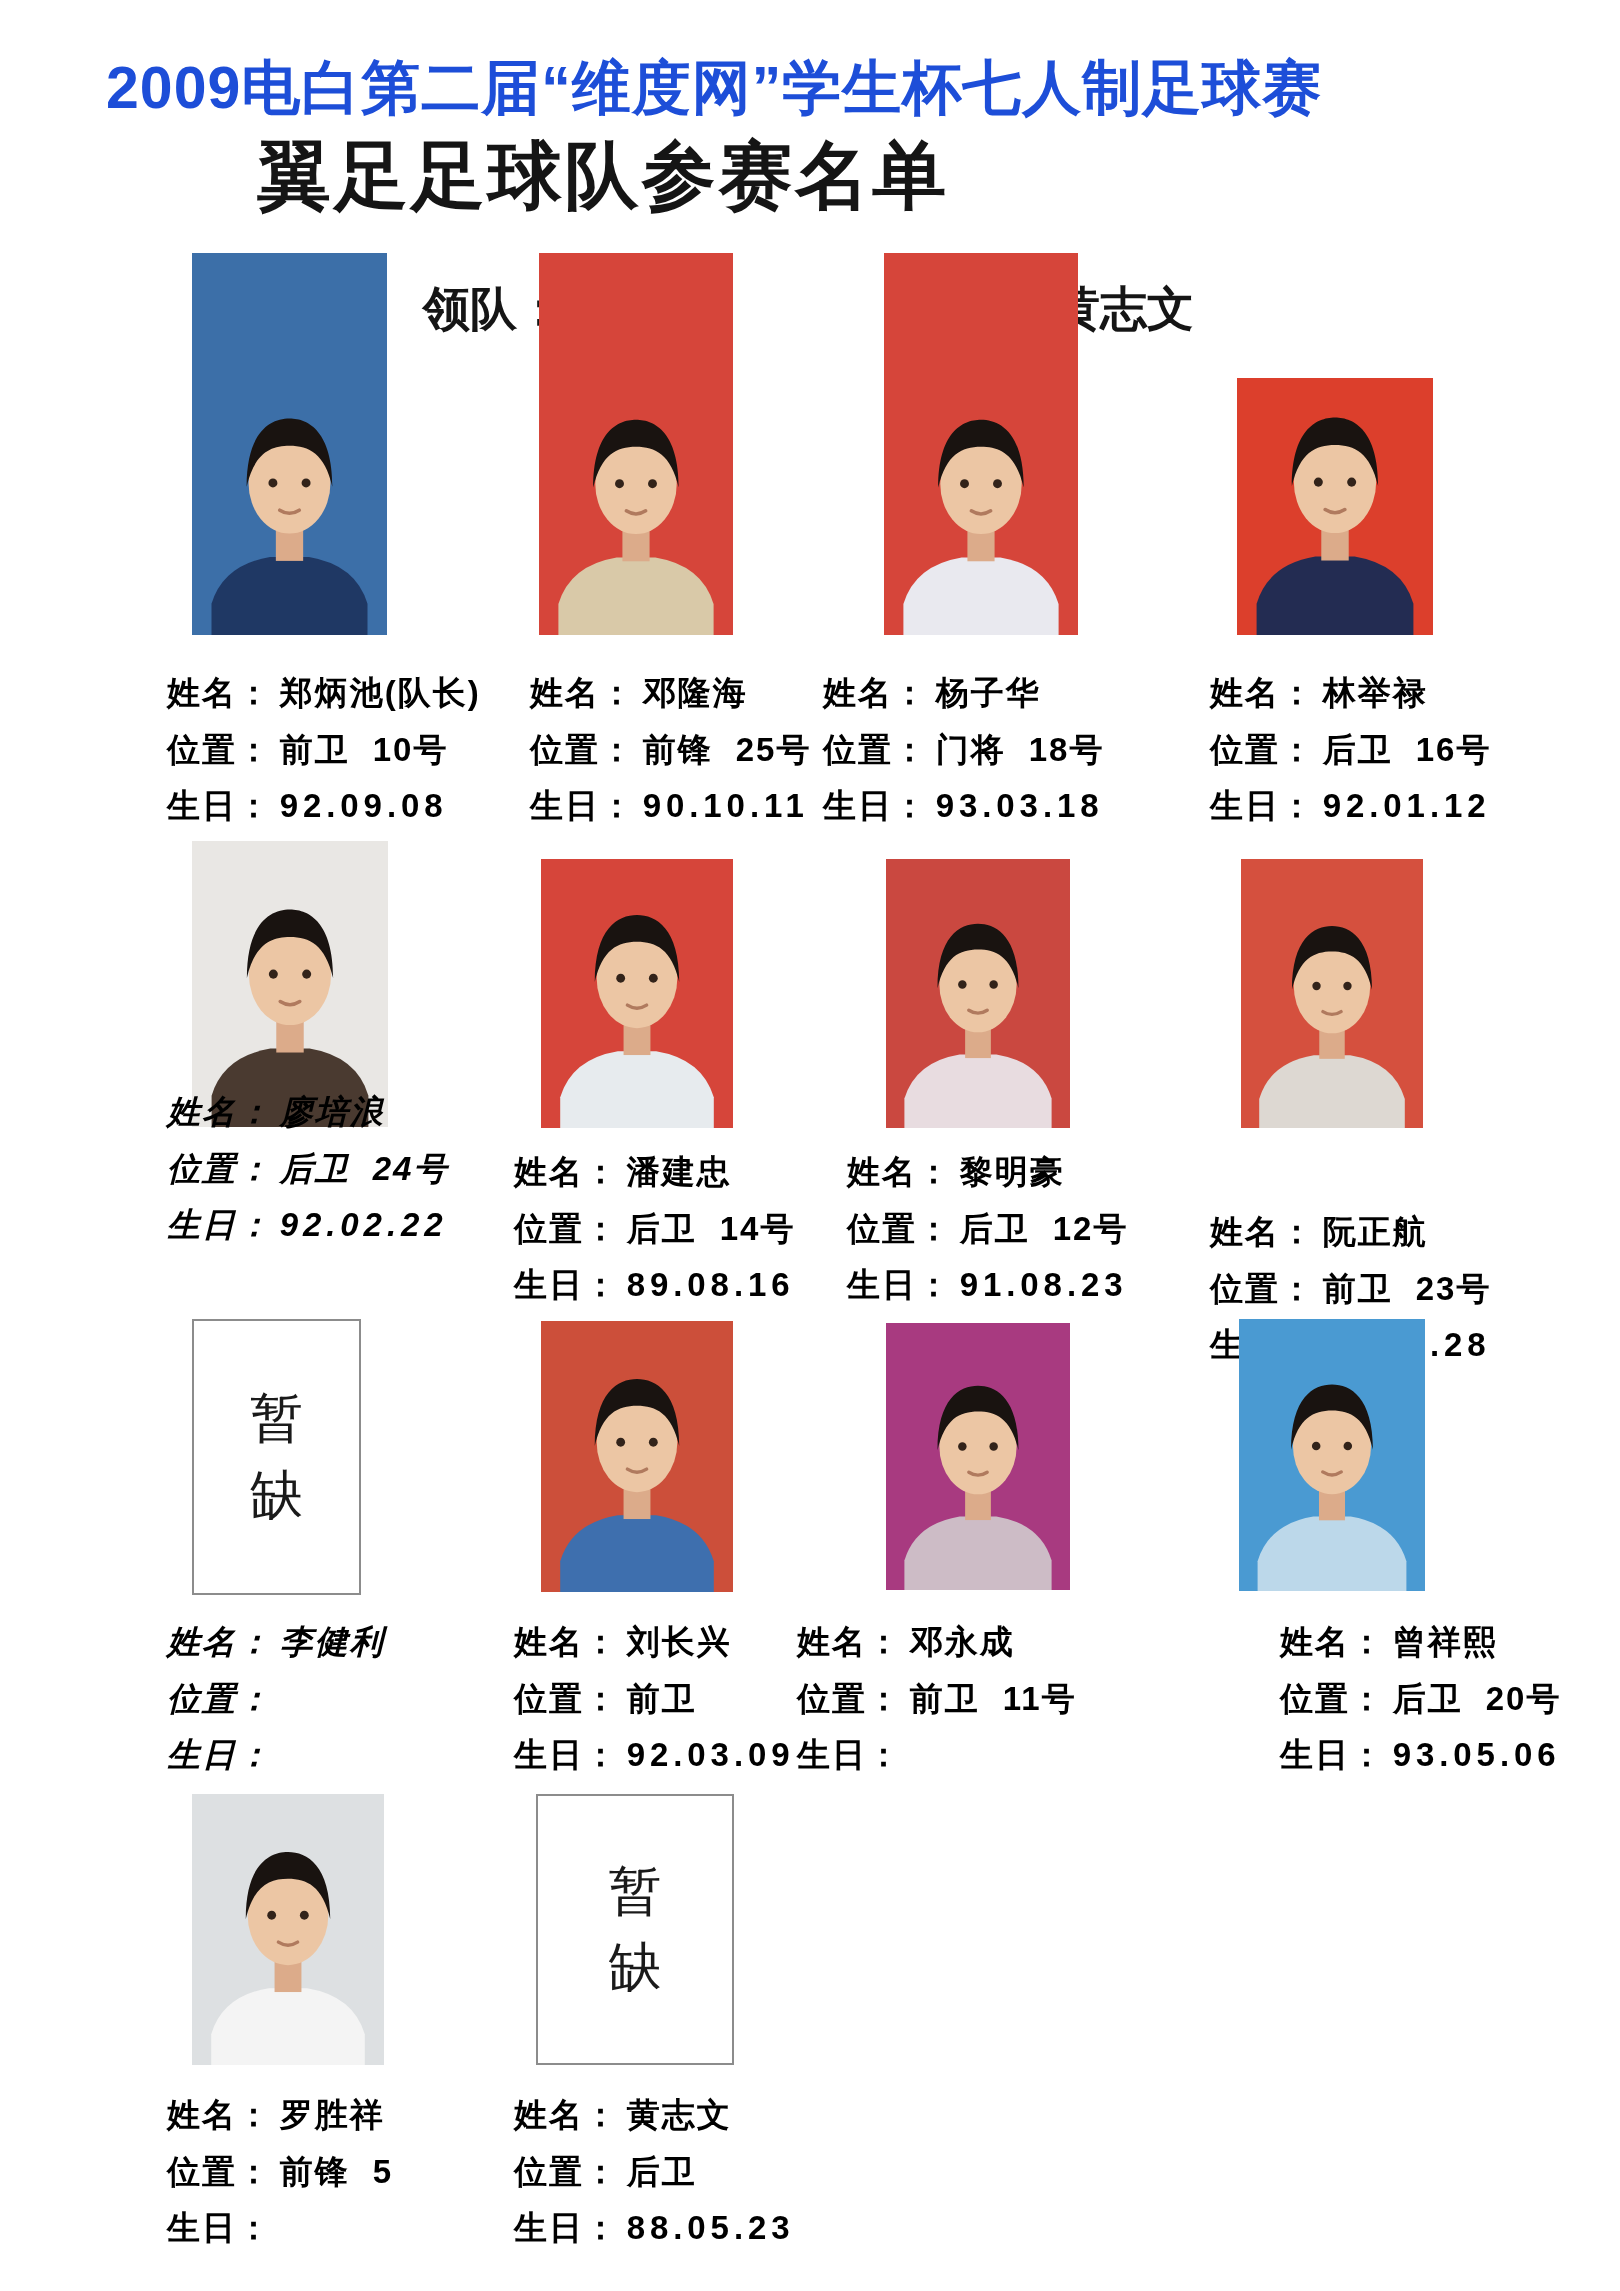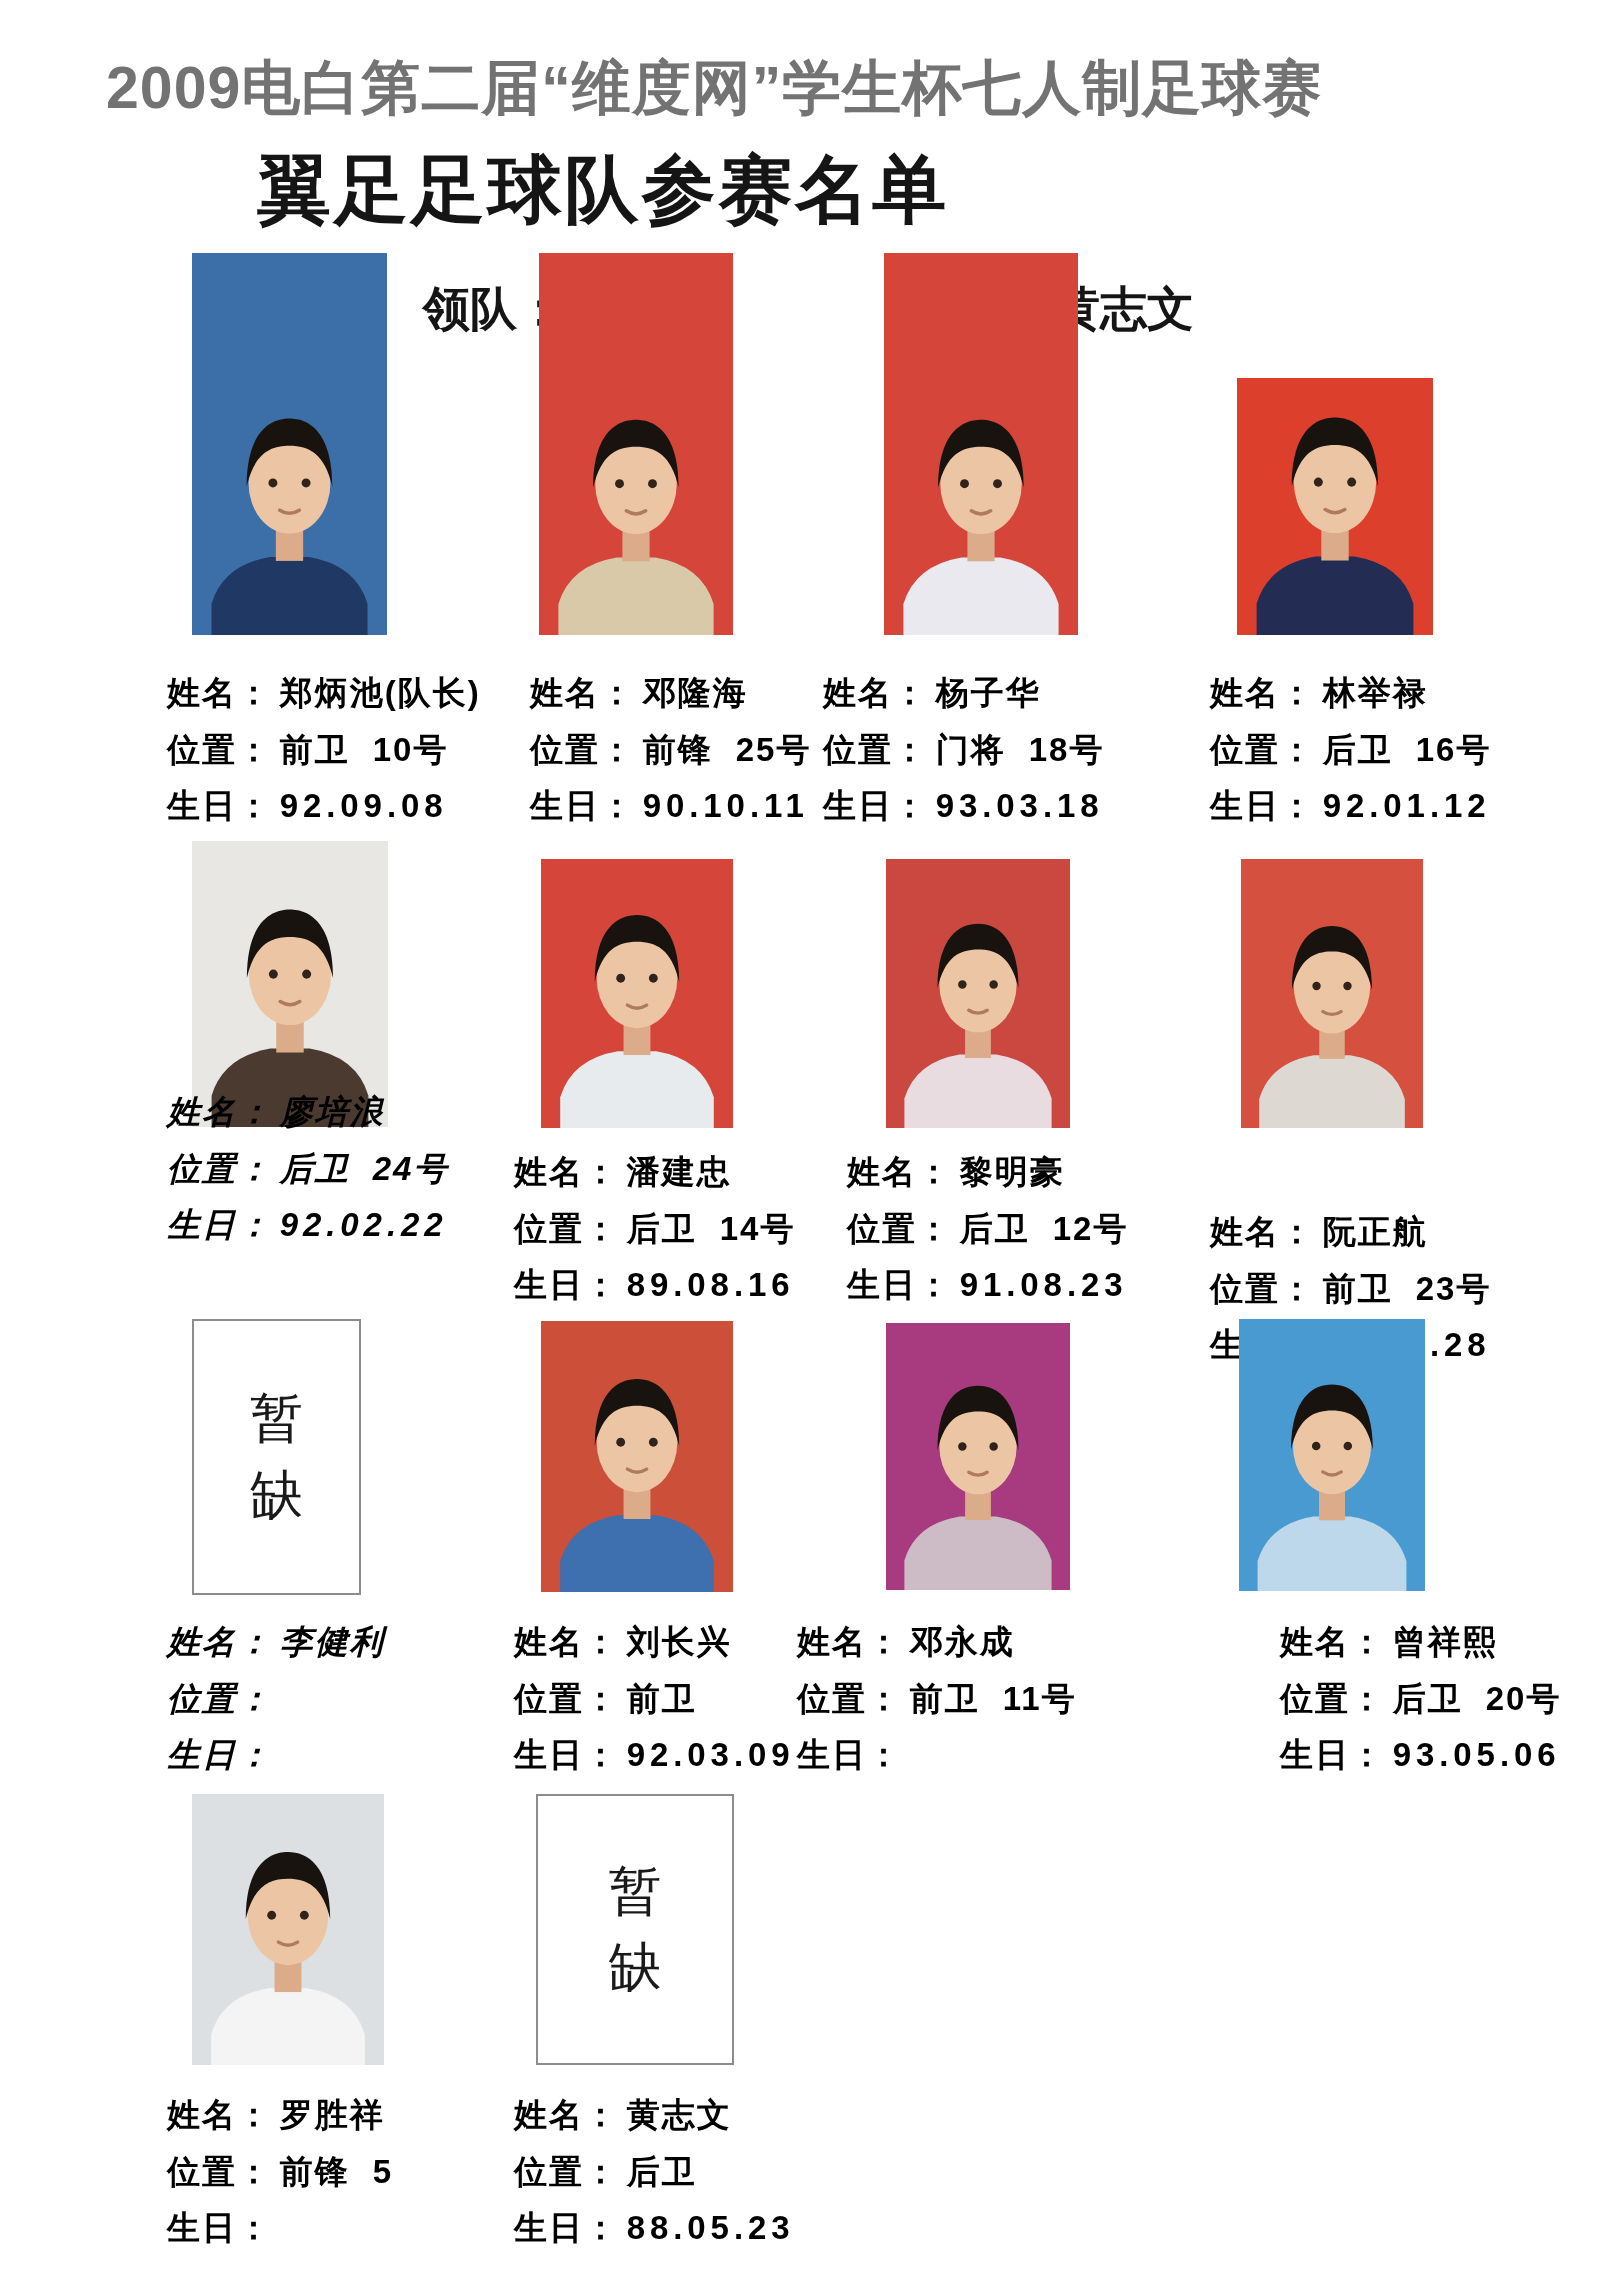--- a/index.html
+++ b/index.html
@@ -7,24 +7,24 @@
     position:relative;
     width:1620px;height:2292px;
     background:#ffffff;
     font-family:"Liberation Sans","DejaVu Sans",sans-serif;
     color:#111;
     overflow:hidden;
   }
   .title{
     position:absolute;left:106px;top:49px;
     font-size:59px;font-weight:bold;letter-spacing:1px;
-    white-space:nowrap;color:#737373;
+    white-space:nowrap;color:#1d4ed8;
   }
   .subtitle{
-    position:absolute;left:257px;top:141px;
+    position:absolute;left:257px;top:127px;
     font-family:"DejaVu Serif","Liberation Serif",serif;
     font-size:74px;font-weight:bold;letter-spacing:2.9px;
     white-space:nowrap;color:#151515;
   }
   .staff{
     position:absolute;top:278px;
     font-size:47px;font-weight:bold;white-space:nowrap;color:#151515;
   }
   .staff.leader{left:423px;}
   .staff.coach{left:912px;}

